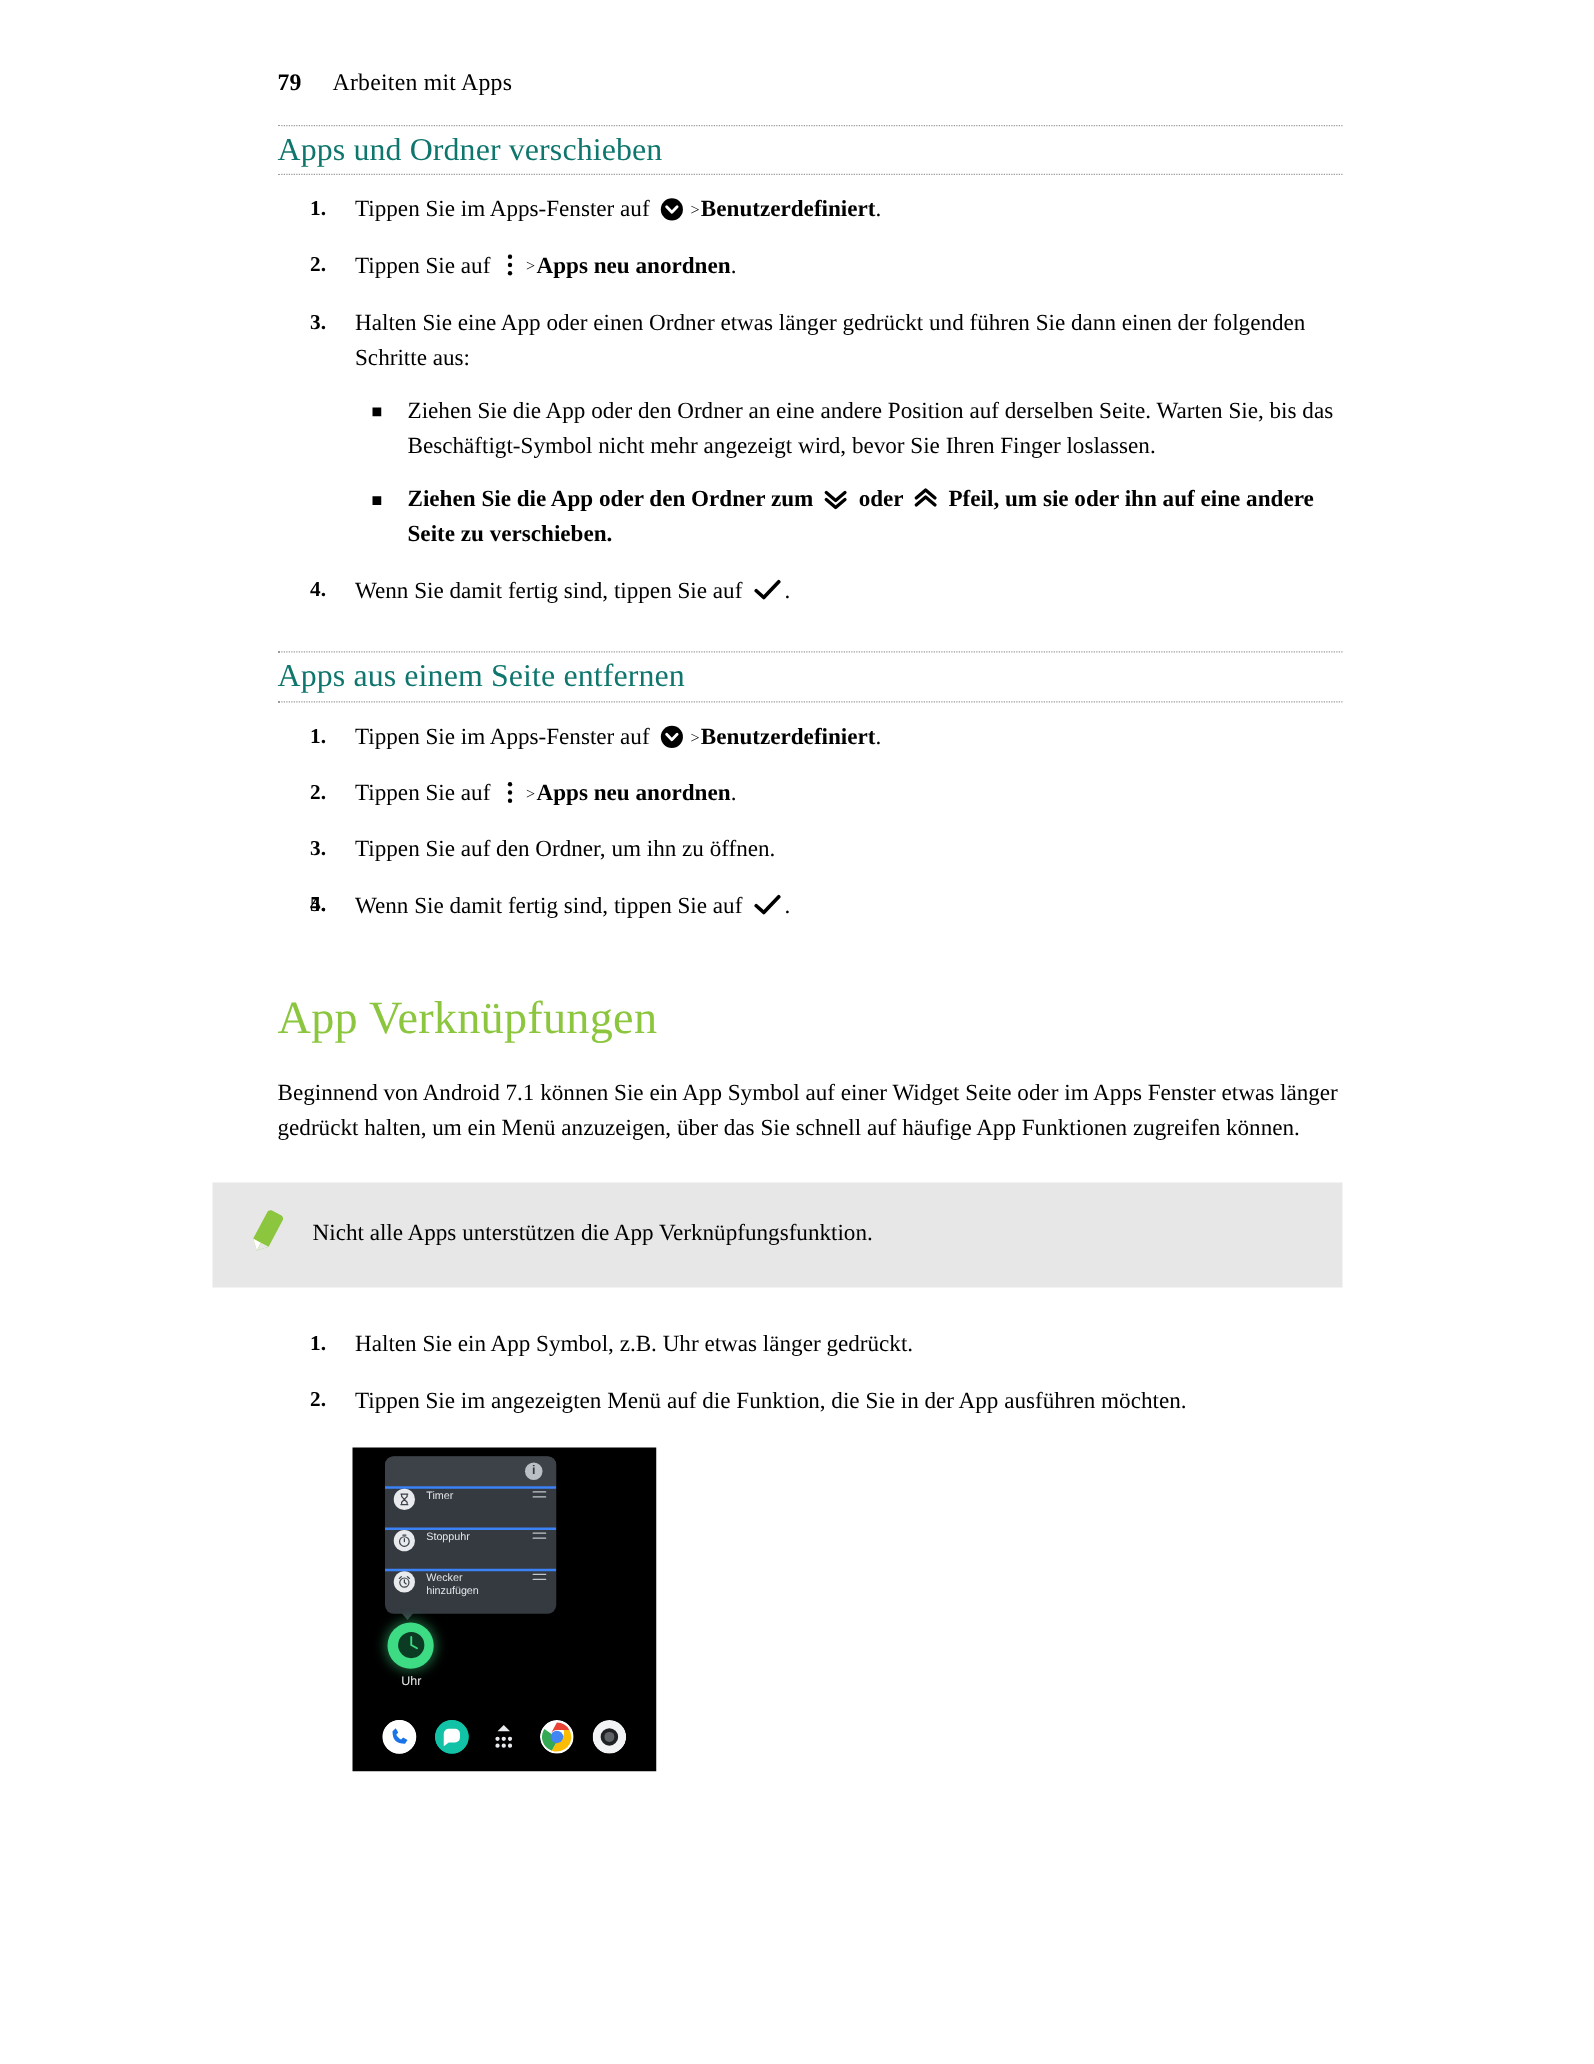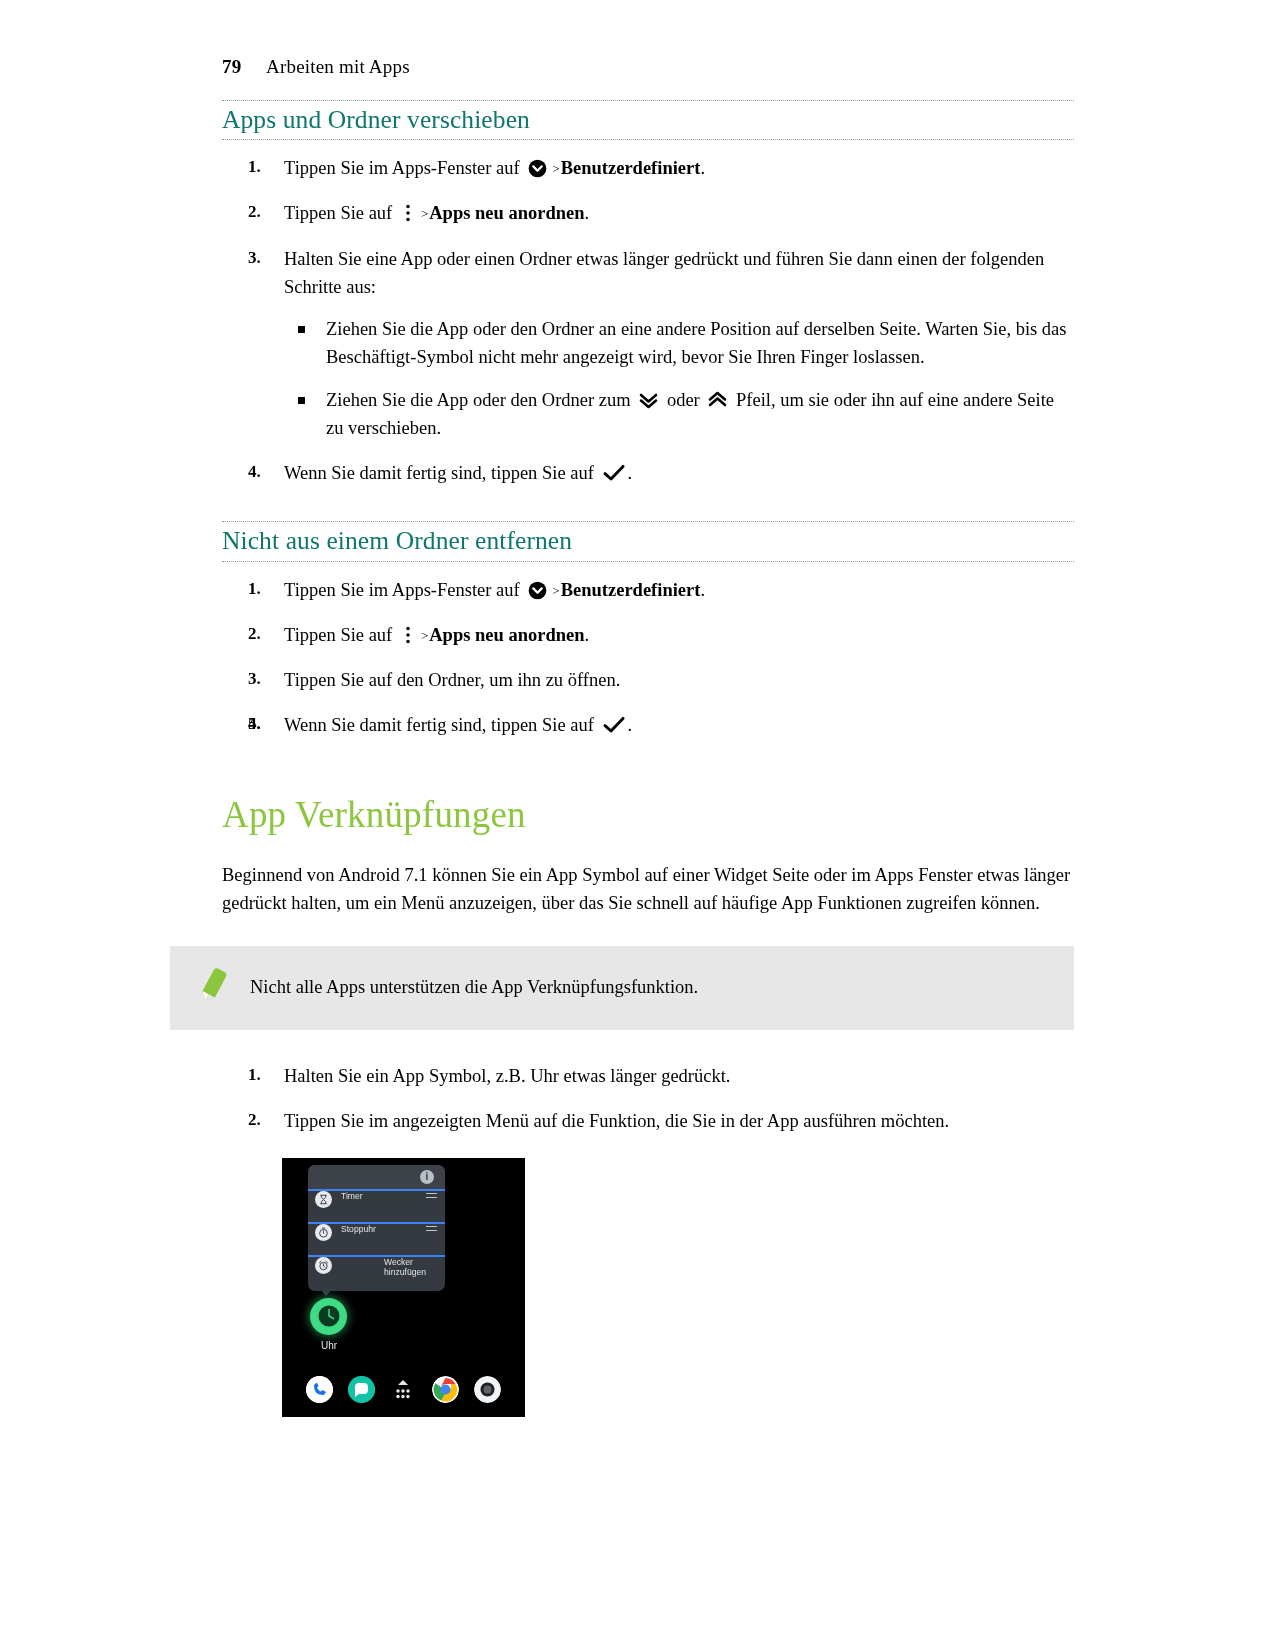--- a/index.html
+++ b/index.html
@@ -105,21 +105,21 @@
     margin: 14px 0 0 0;
     padding: 0;
   }
   ul.subs > li {
     position: relative;
     padding-left: 42px;
     margin-bottom: 15px;
     font-size: 18.5px;
     line-height: 1.52;
   }
-  ul.subs > li:last-child { margin-bottom: 0; }
+  ul.subs > li:last-child { margin-bottom: 0; font-weight: bold; }
   ul.subs > li > .sq {
     position: absolute;
     left: 14px;
     top: 11px;
     width: 7px;
     height: 7px;
     background: #000;
   }
 
   .bold { font-weight: bold; }
@@ -210,21 +210,21 @@
     text-align: center;
   }
   .menu-row {
     display: flex;
     align-items: flex-start;
     height: 31px;
     padding: 0 8px 0 7px;
     border-top: 2px solid #3b82f6;
     position: relative;
   }
-  .menu-row.tall { height: 34px; gap: 43px; }
+  .menu-row.tall { height: 34px; }
   .menu-ic {
     width: 17px;
     height: 17px;
     border-radius: 50%;
     background: #e8eaed;
     flex: 0 0 17px;
     display: flex;
     align-items: center;
     justify-content: center;
   }
@@ -335,21 +335,21 @@
                   </svg></span> Pfeil, um sie oder ihn auf eine andere Seite zu verschieben.</span></li>
           </ul></li>
         <li><span class="num">4.</span><span>Wenn Sie damit fertig sind, tippen Sie auf <span class="ic ic-check"><svg width="22" height="18" viewBox="0 0 22 18" aria-hidden="true">
                 <path d="M2 9.6 L8 15 L20 2.4" stroke="#000" stroke-width="2.9" fill="none" stroke-linecap="round" stroke-linejoin="round"></path>
               </svg></span>.</span></li>
       </ol>
 
     <div style="height:34px"></div>
 
     <div class="h2-wrap">
-      <h2 class="h2">Nicht aus einem Ordner entfernen</h2>
+      <h2 class="h2">Apps aus einem Seite entfernen</h2>
     </div>
     <ol class="steps" id="steps-2">
         <li><span class="num">1.</span><span>Tippen Sie im Apps-Fenster auf <span class="ic ic-caret-circle"><svg width="19" height="19" viewBox="0 0 20 20" aria-hidden="true">
                 <circle cx="10" cy="10" r="9.3" fill="#000"></circle>
                 <path d="M5.6 7.8 L10 12.4 L14.4 7.8" stroke="#fff" stroke-width="2.4" fill="none" stroke-linecap="round" stroke-linejoin="round"></path>
               </svg></span><span class="gt">&gt;</span><span class="bold">Benutzerdefiniert</span>.</span></li>
         <li><span class="num">2.</span><span>Tippen Sie auf <span class="ic ic-kebab"><svg width="8" height="20" viewBox="0 0 8 20" aria-hidden="true">
                 <circle cx="4" cy="3.4" r="1.75" fill="#000"></circle>
                 <circle cx="4" cy="10" r="1.75" fill="#000"></circle>
                 <circle cx="4" cy="16.6" r="1.75" fill="#000"></circle>

